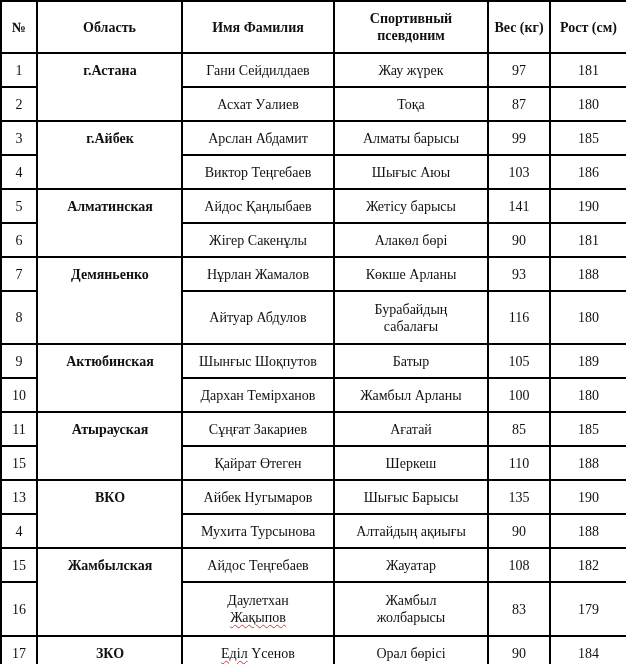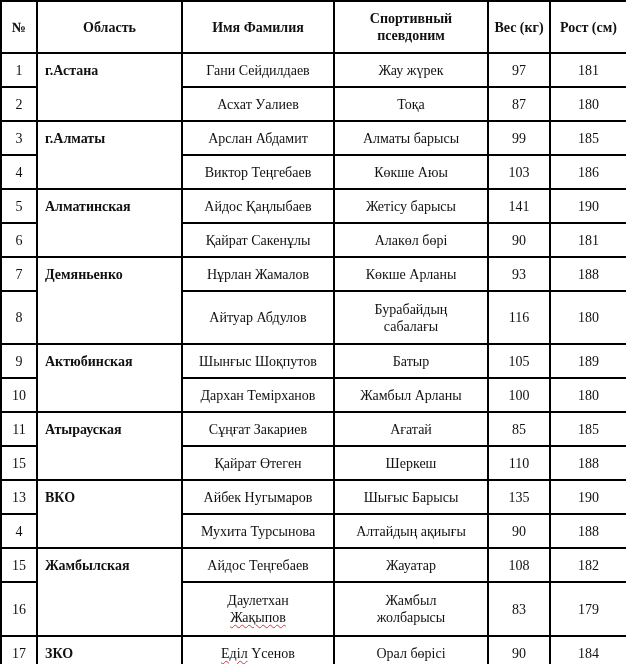--- a/index.html
+++ b/index.html
@@ -38,21 +38,21 @@
     }
     table.athletes th {
       font-weight: bold;
       font-size: 14px;
     }
     table.athletes tr.header-row { height: 52px; }
     table.athletes tr.row-std { height: 34px; }
     table.athletes tr.row-tall { height: 53px; }
 
     table.athletes td.region {
-      text-align: left;
+      text-align: center;
       vertical-align: top;
       font-weight: bold;
       padding: 8px 6px 0 7px;
     }
     .spell {
       text-decoration: underline wavy #d33;
       text-decoration-thickness: 1px;
       text-underline-offset: 2px;
     }
   </style>
@@ -92,47 +92,47 @@
     <tr class="row-std">
       <td>2</td>
       <td>Асхат Уалиев</td>
       <td>Тоқа</td>
       <td>87</td>
       <td>180</td>
     </tr>
 
     <tr class="row-std">
       <td>3</td>
-      <td class="region" rowspan="2">г.Алматы</td>
+      <td class="region" rowspan="2">г.Айбек</td>
       <td>Арслан Абдамит</td>
       <td>Алматы барысы</td>
       <td>99</td>
       <td>185</td>
     </tr>
 
     <tr class="row-std">
       <td>4</td>
       <td>Виктор Теңгебаев</td>
-      <td>Көкше Аюы</td>
+      <td>Шығыс Аюы</td>
       <td>103</td>
       <td>186</td>
     </tr>
 
     <tr class="row-std">
       <td>5</td>
       <td class="region" rowspan="2">Алматинская</td>
       <td>Айдос Қаңлыбаев</td>
       <td>Жетісу барысы</td>
       <td>141</td>
       <td>190</td>
     </tr>
 
     <tr class="row-std">
       <td>6</td>
-      <td>Қайрат Сакенұлы</td>
+      <td>Жігер Сакенұлы</td>
       <td>Алакөл бөрі</td>
       <td>90</td>
       <td>181</td>
     </tr>
 
     <tr class="row-std">
       <td>7</td>
       <td class="region" rowspan="2">Демяньенко</td>
       <td>Нұрлан Жамалов</td>
       <td>Көкше Арланы</td>

